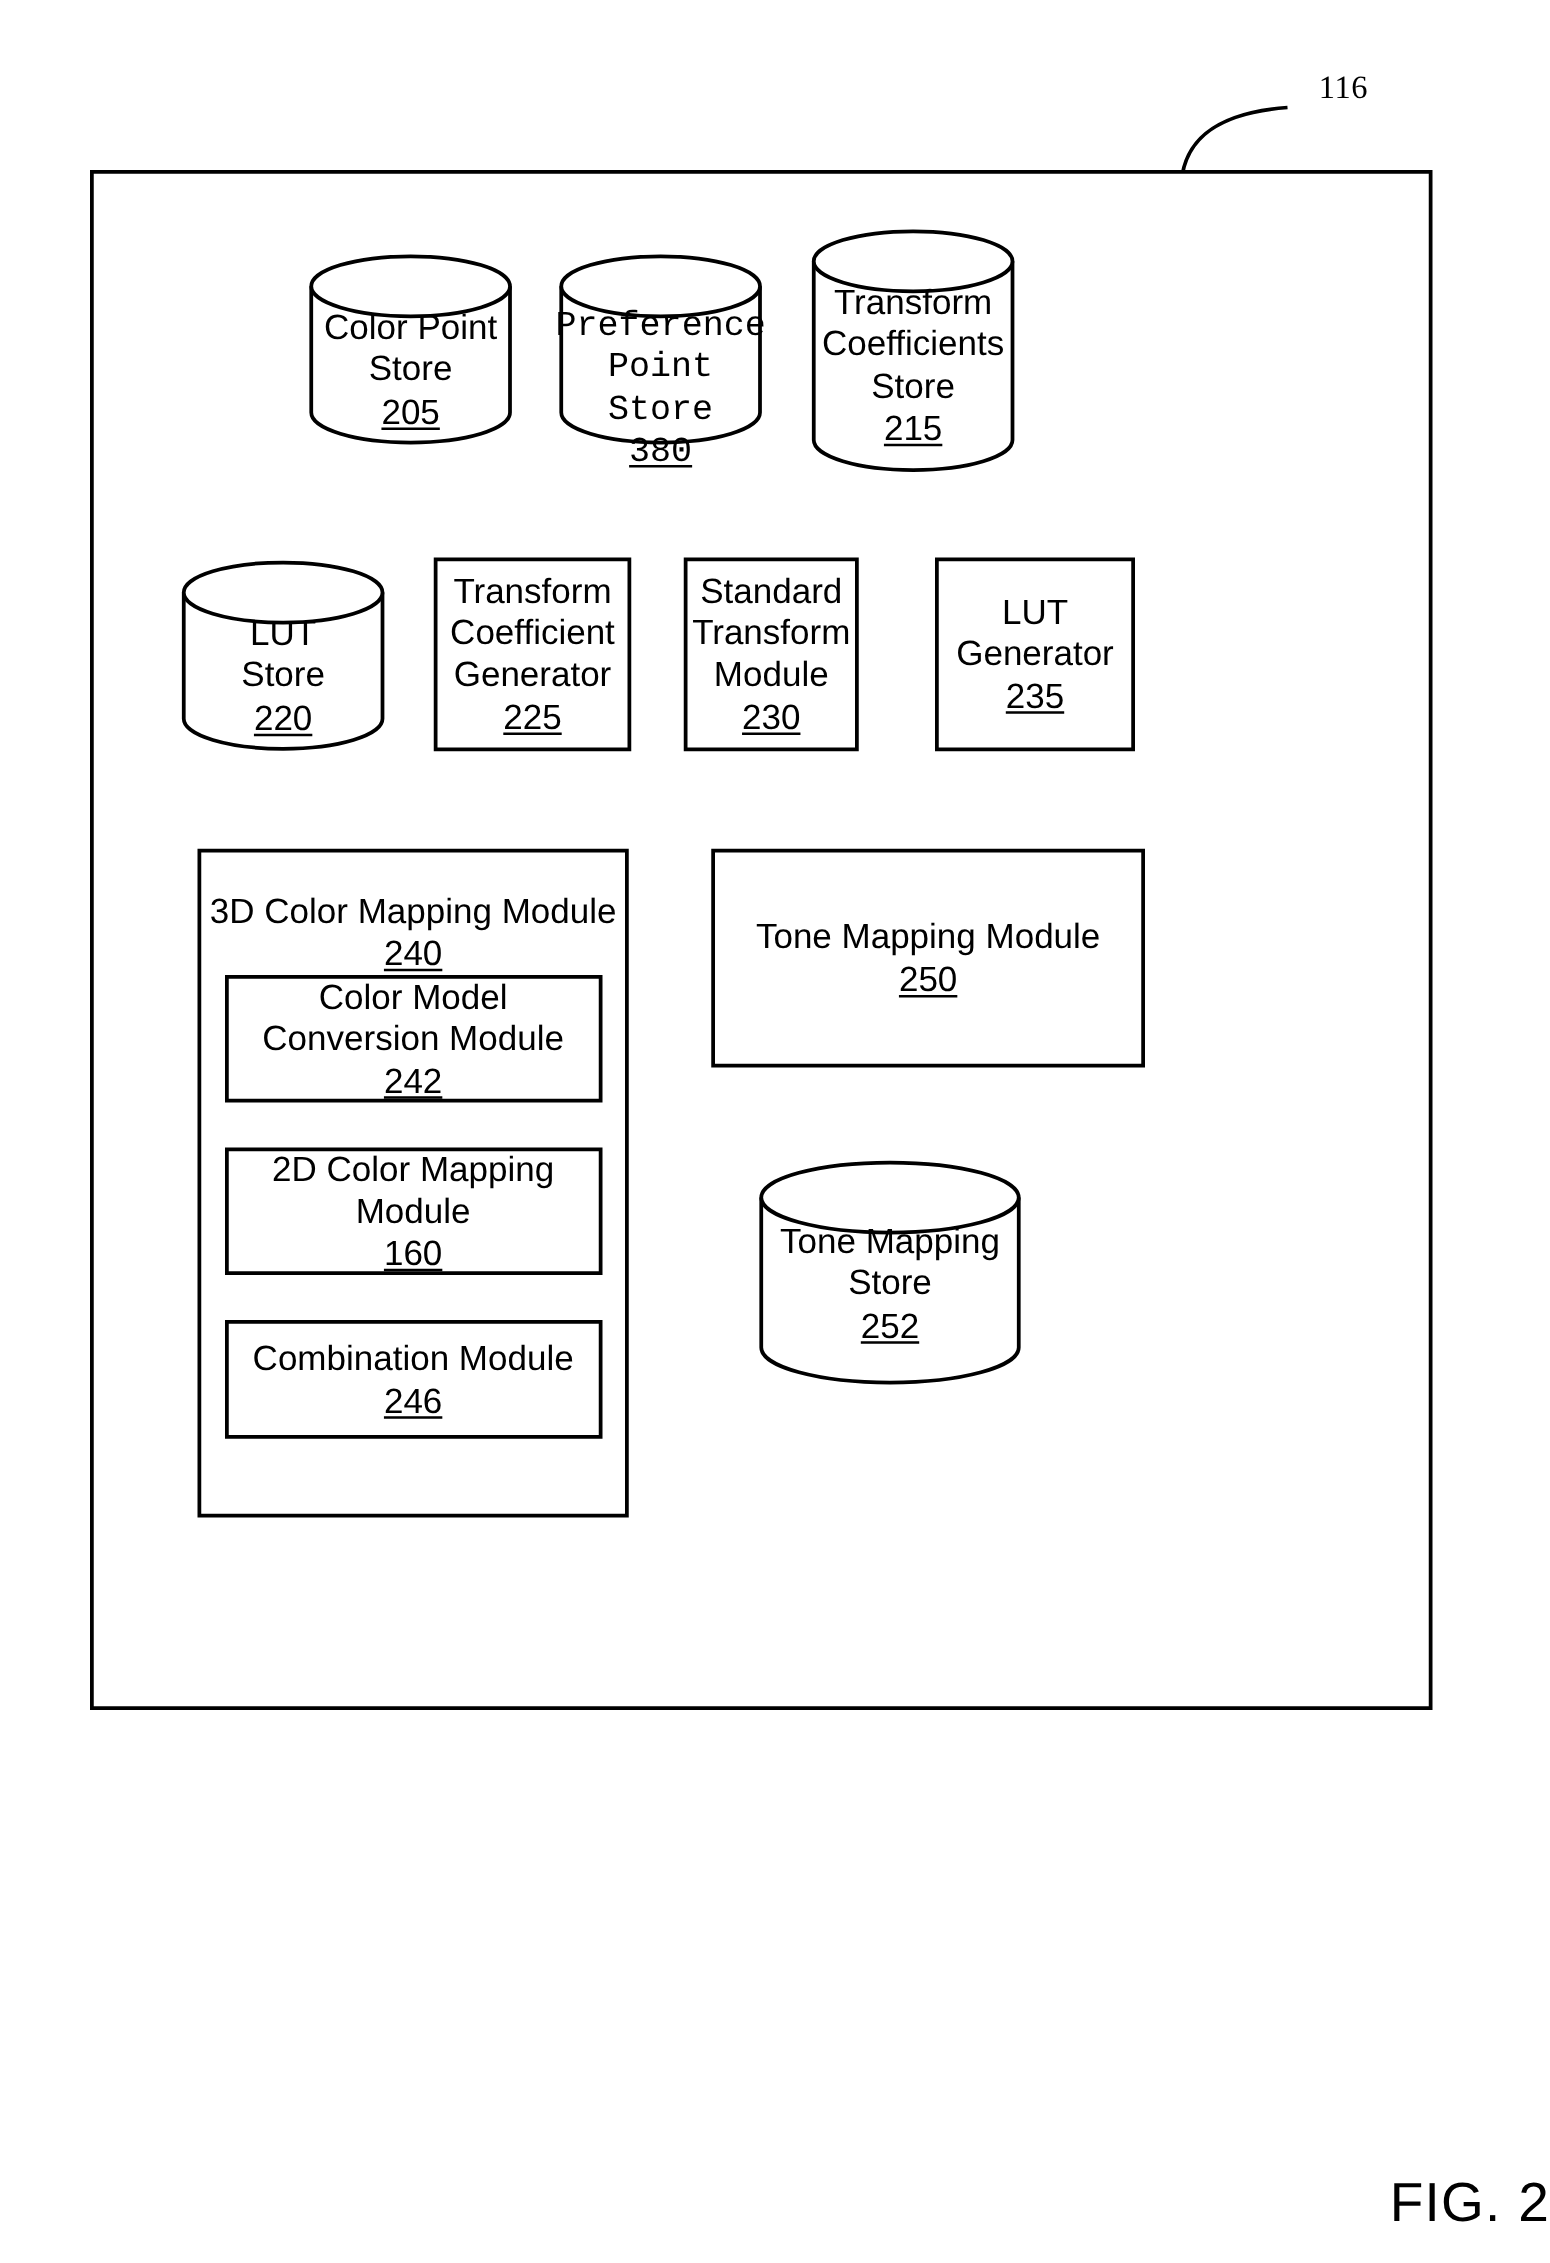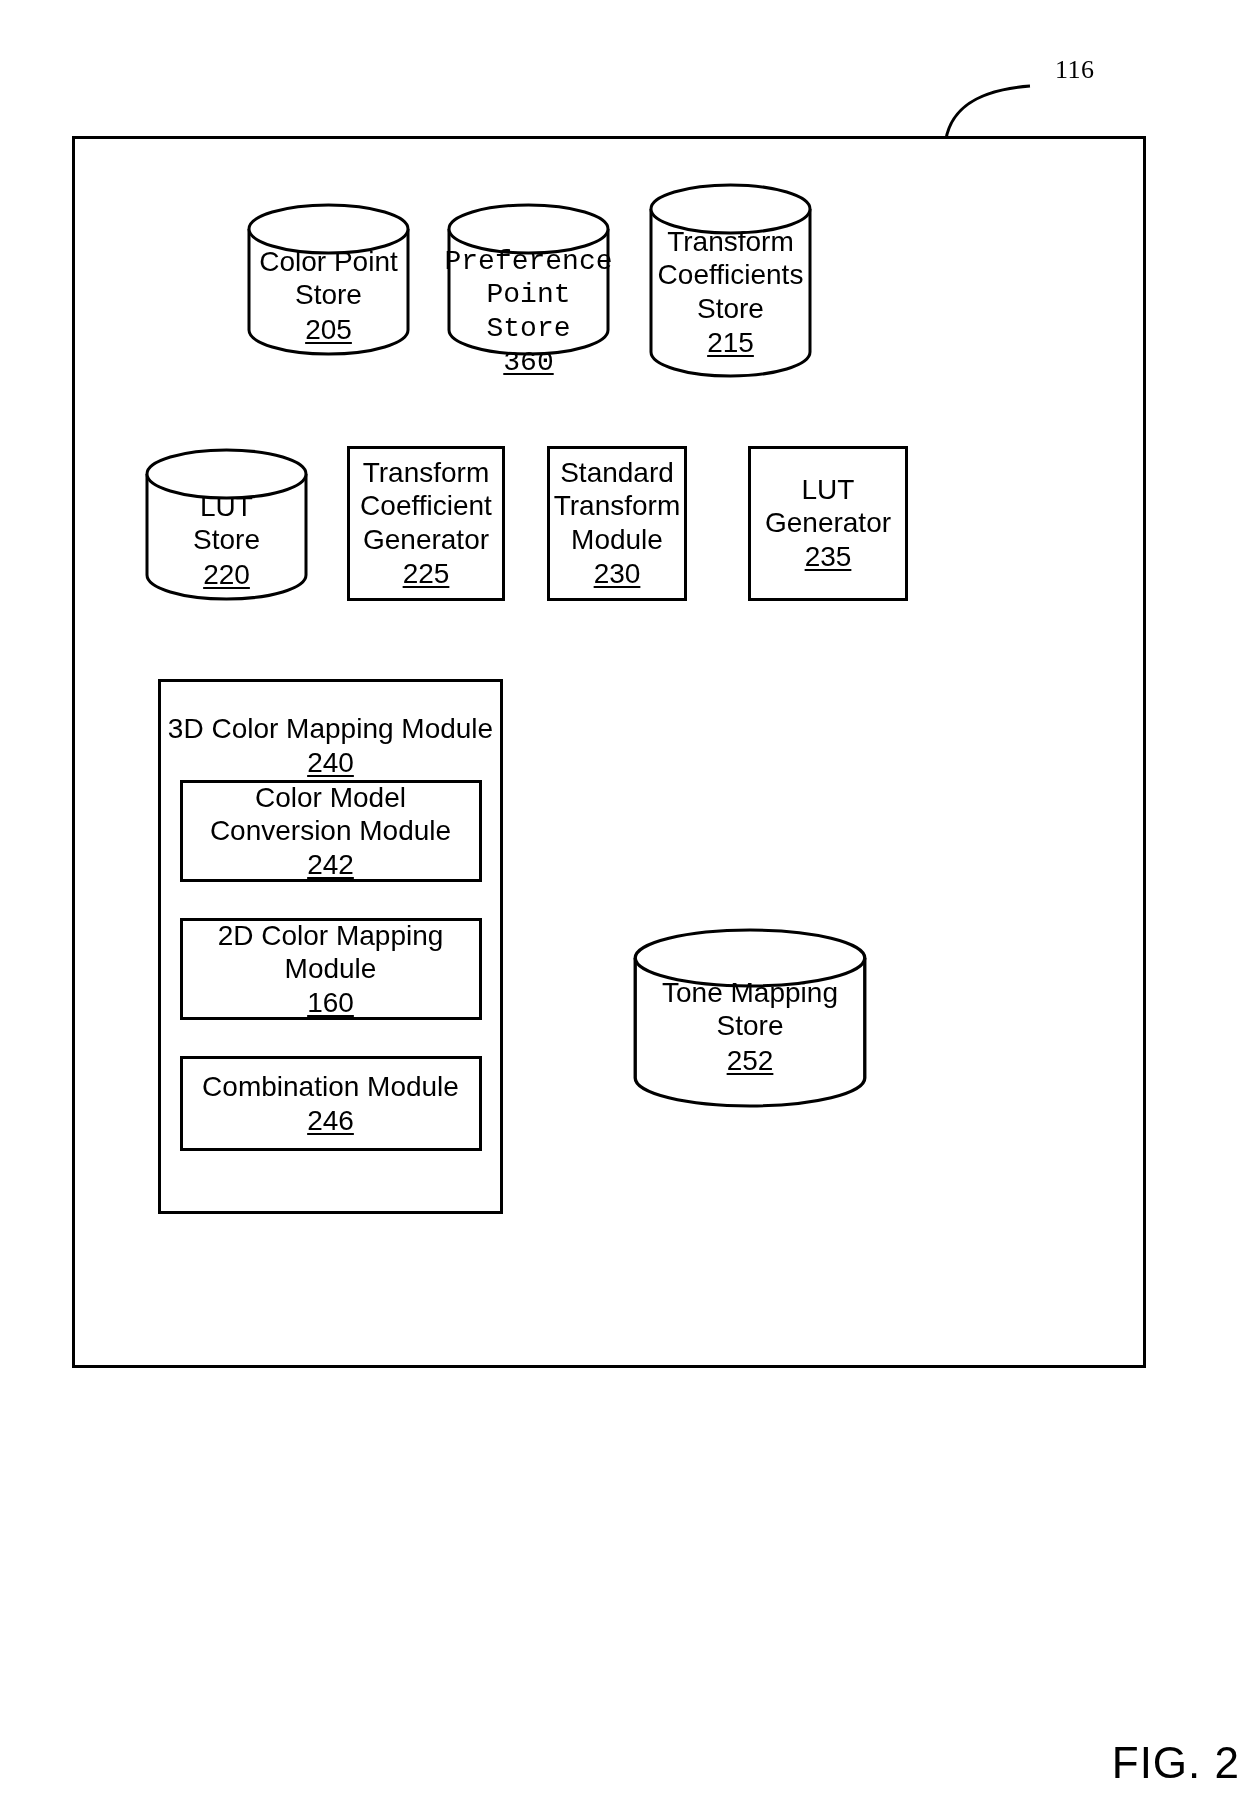--- a/index.html
+++ b/index.html
@@ -174,21 +174,21 @@
   </div>
 
   <div class="cylinder" id="cyl-preference-point-store" style="left:372px; top:64px;">
     <svg class="cyl-svg" viewBox="0 0 163 153" preserveAspectRatio="none">
       <path d="M2,26 L2,127 A79.5,24 0 0 0 161,127 L161,26" fill="#fff" stroke="#000" stroke-width="3"></path>
       <ellipse cx="81.5" cy="26" rx="79.5" ry="24" fill="#fff" stroke="#000" stroke-width="3"></ellipse>
     </svg>
     <div class="cyl-label">
       <div class="node-text">Preference
 Point Store</div>
-      <span class="ref-num">360</span>
+      <span class="ref-num">380</span>
     </div>
   </div>
 
   <div class="cylinder" id="cyl-transform-coeff-store" style="left:574px; top:44px;">
     <svg class="cyl-svg" viewBox="0 0 163 195" preserveAspectRatio="none">
       <path d="M2,26 L2,169 A79.5,24 0 0 0 161,169 L161,26" fill="#fff" stroke="#000" stroke-width="3"></path>
       <ellipse cx="81.5" cy="26" rx="79.5" ry="24" fill="#fff" stroke="#000" stroke-width="3"></ellipse>
     </svg>
     <div class="cyl-label">
       <div class="node-text">Transform
@@ -245,22 +245,26 @@
 Module</div>
       <span class="ref-num">160</span>
     </div>
 
     <div class="subbox" id="sub-combination">
       <div class="node-text">Combination Module</div>
       <span class="ref-num">246</span>
     </div>
   </div>
 
-
-  <div class="cylinder" id="cyl-tone-mapping-store" style="left:558px; top:789px;padding-left:24px;">
+  <div class="boxnode" id="box-tone-mapping-module" style="left:494px; top:540px;">
+    <div class="node-text">Tone Mapping Module</div>
+    <span class="ref-num">250</span>
+  </div>
+
+  <div class="cylinder" id="cyl-tone-mapping-store" style="left:532px; top:789px;">
     <svg class="cyl-svg" viewBox="0 0 210 180" preserveAspectRatio="none">
       <path d="M2,30 L2,150 A103,28 0 0 0 208,150 L208,30" fill="#fff" stroke="#000" stroke-width="3"></path>
       <ellipse cx="105" cy="30" rx="103" ry="28" fill="#fff" stroke="#000" stroke-width="3"></ellipse>
     </svg>
     <div class="cyl-label">
       <div class="node-text">Tone Mapping
 Store</div>
       <span class="ref-num">252</span>
     </div>
   </div>

